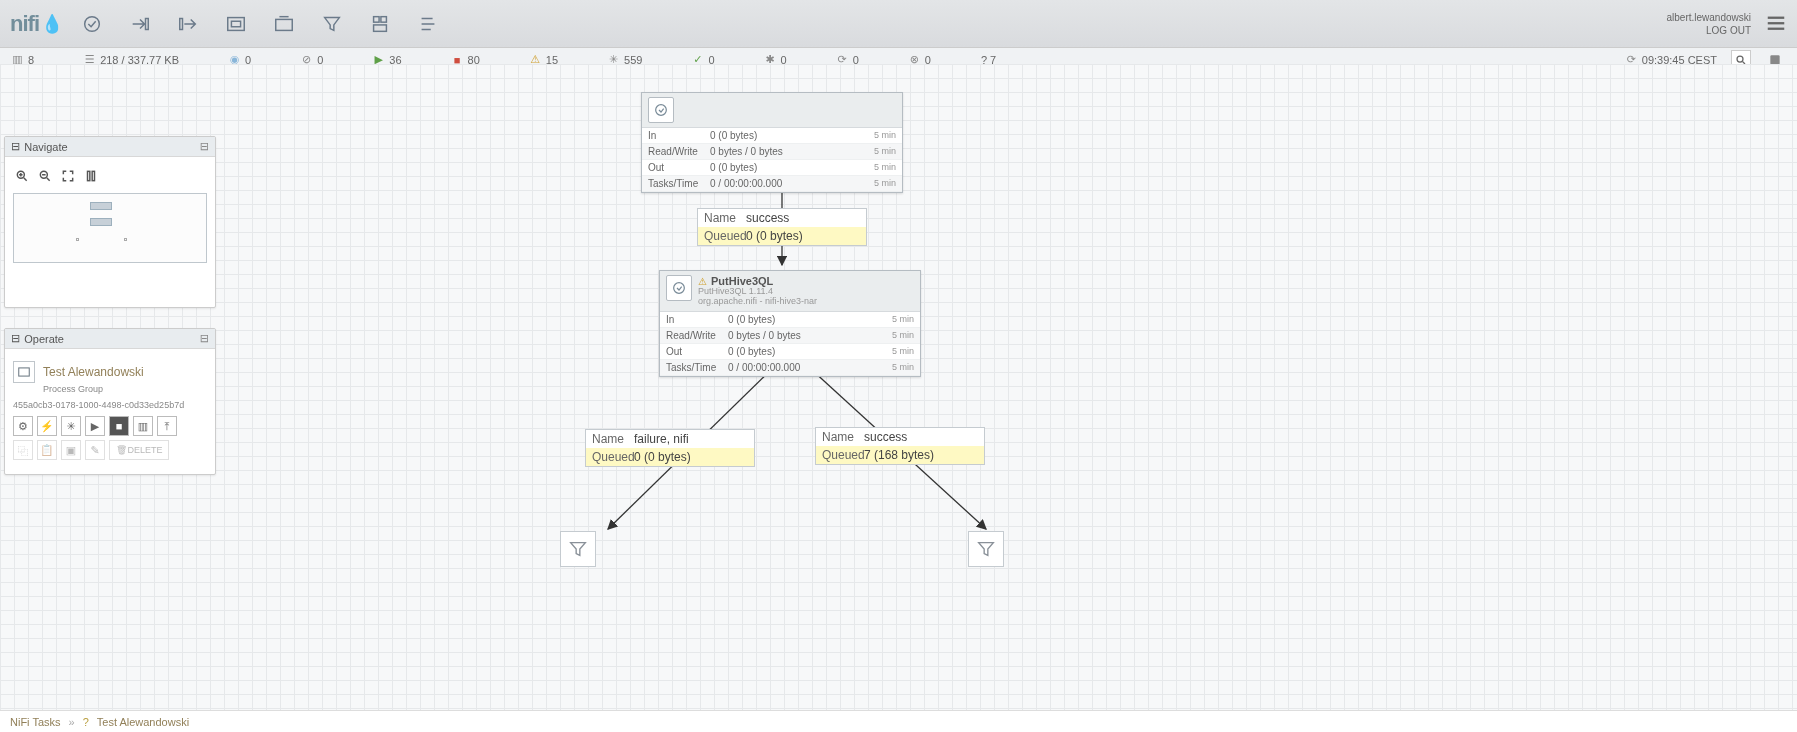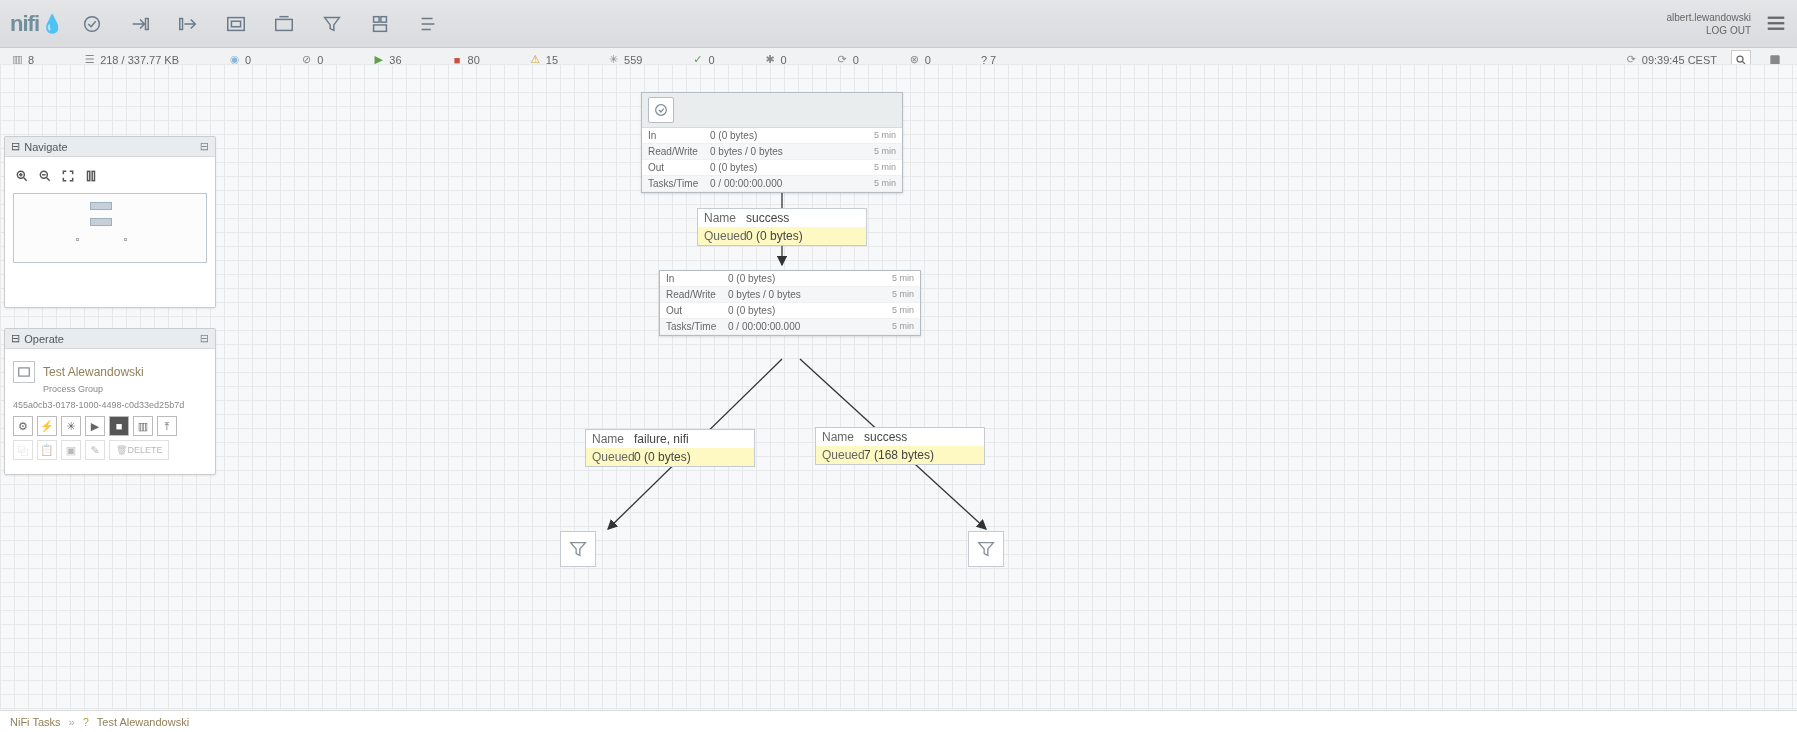--- a/index.html
+++ b/index.html
@@ -365,20 +365,33 @@
         <span class="lbl">Name</span>
         <span class="val">success</span>
       </div>
     <div class="conn-row alt">
         <span class="lbl">Queued</span>
         <span class="val">0 (0 bytes)</span>
       </div>
   </div>
 
   <div class="processor" style="top:206px;left:659px">
+    <div class="proc-head">
+      <div class="proc-ico">
+          <svg width="16" height="16" viewBox="0 0 24 24" stroke="currentColor" fill="none" stroke-width="1.8">
+            <circle cx="12" cy="12" r="8"></circle>
+            <path d="M9 12l3 3 4-5"></path>
+          </svg>
+        </div>
+      <div style="flex:1">
+        <div><span class="c-yellow" style="font-size:10px;margin-right:4px">⚠</span><span class="proc-title">PutHive3QL</span></div>
+        <div class="proc-sub">PutHive3QL 1.11.4</div>
+        <div class="proc-sub">org.apache.nifi - nifi-hive3-nar</div>
+      </div>
+    </div>
     <div class="proc-stat">
         <span class="lbl">In</span>
         <span class="val">0 (0 bytes)</span>
         <span class="time">5 min</span>
       </div>
     <div class="proc-stat alt">
         <span class="lbl">Read/Write</span>
         <span class="val">0 bytes / 0 bytes</span>
         <span class="time">5 min</span>
       </div>

